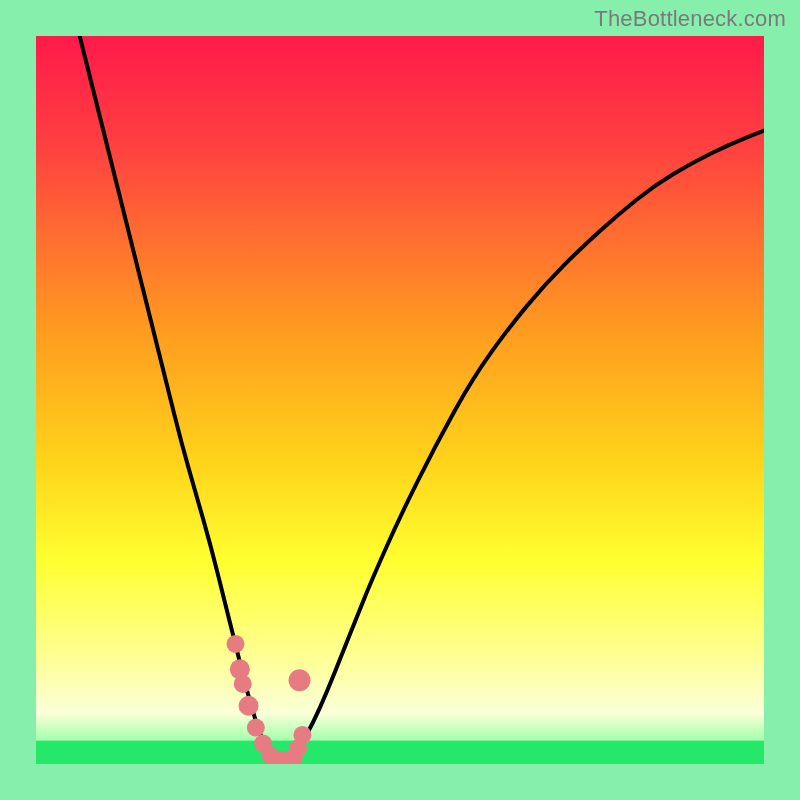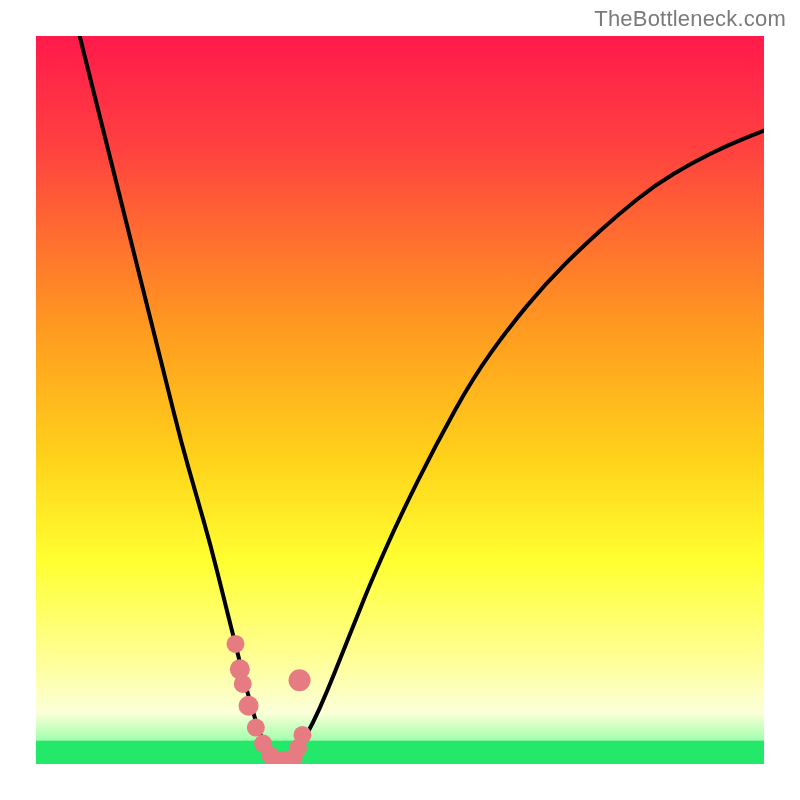--- a/index.html
+++ b/index.html
@@ -10,21 +10,21 @@
     background: #000;
     font-family: Arial, Helvetica, sans-serif;
     overflow: hidden;
   }
   .frame {
     position: absolute;
     left: 0;
     top: 0;
     width: 800px;
     height: 800px;
-    background: #ffffff;
+    background: #86efac;
   }
   .plot {
     position: absolute;
     left: 36px;
     top: 36px;
     width: 728px;
     height: 728px;
     overflow: hidden;
   }
   .watermark {

